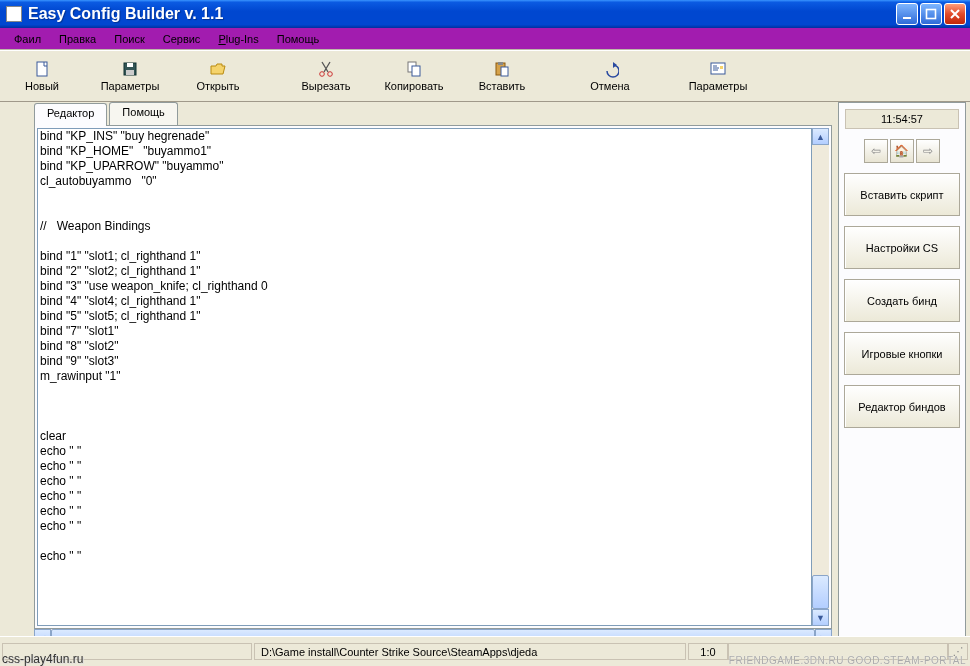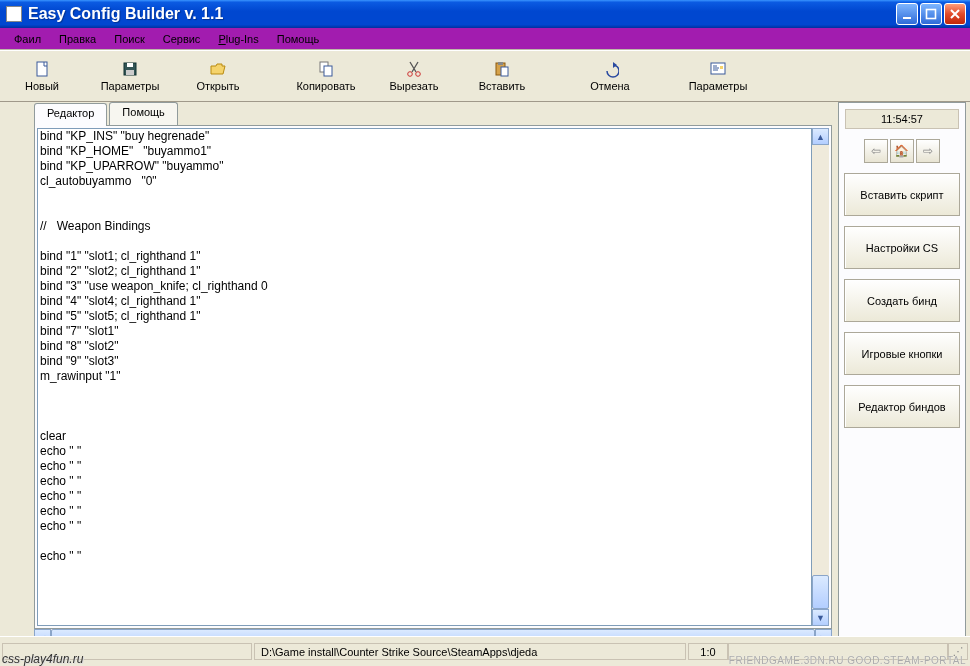--- a/index.html
+++ b/index.html
@@ -198,21 +198,20 @@
     display:flex;align-items:center;
   }
   .status .path { flex:1; margin: 0 2px;}
   .status .pos { width:40px; justify-content:center;}
   .status .resize { width:20px; justify-content:center; color:#888;}
 
   .watermark-left {
     position:absolute; left:2px; bottom:0; font-size:12px; color:#333; z-index:5;
     text-shadow: 1px 1px 0 #ddd;
     font-family: Arial;
-    font-style: italic;
   }
   .watermark-right {
     position:absolute; right:4px; bottom:0; font-size:10px; color:#aaa; z-index:5;
     letter-spacing:.5px;
     font-family: Arial;
     text-shadow: 0 0 1px #fff;
   }
 </style>
 </head>
 <body>
@@ -273,35 +272,35 @@
         <svg viewBox="0 0 18 18">
           <path d="M2 6h5l1-2h5v2h3l-2 8H2z" fill="#f5d36b" stroke="#b98a10"></path>
         </svg>
       </span>
     <span class="lbl">Открыть</span>
   </div>
   <div class="tb-sep"></div>
   <div class="tb-btn">
     <span class="ico">
         <svg viewBox="0 0 18 18">
-          <rect x="3" y="2" width="8" height="10" fill="#fff" stroke="#777"></rect>
-          <rect x="7" y="6" width="8" height="10" fill="#fff" stroke="#3a5a9a"></rect>
-        </svg>
-      </span>
-    <span class="lbl">Копировать</span>
-  </div>
-  <div class="tb-btn">
-    <span class="ico">
-        <svg viewBox="0 0 18 18">
           <path d="M5 2l6 10M13 2L7 12" stroke="#555" stroke-width="1.3"></path>
           <circle cx="5" cy="14" r="2.3" fill="none" stroke="#c33"></circle>
           <circle cx="13" cy="14" r="2.3" fill="none" stroke="#c33"></circle>
         </svg>
       </span>
     <span class="lbl">Вырезать</span>
+  </div>
+  <div class="tb-btn">
+    <span class="ico">
+        <svg viewBox="0 0 18 18">
+          <rect x="3" y="2" width="8" height="10" fill="#fff" stroke="#777"></rect>
+          <rect x="7" y="6" width="8" height="10" fill="#fff" stroke="#3a5a9a"></rect>
+        </svg>
+      </span>
+    <span class="lbl">Копировать</span>
   </div>
   <div class="tb-btn">
     <span class="ico">
         <svg viewBox="0 0 18 18">
           <rect x="3" y="3" width="9" height="12" fill="#d6a24a" stroke="#8a5a10"></rect>
           <rect x="5" y="2" width="5" height="3" fill="#888"></rect>
           <rect x="8" y="7" width="7" height="9" fill="#fff" stroke="#3a5a9a"></rect>
         </svg>
       </span>
     <span class="lbl">Вставить</span>

